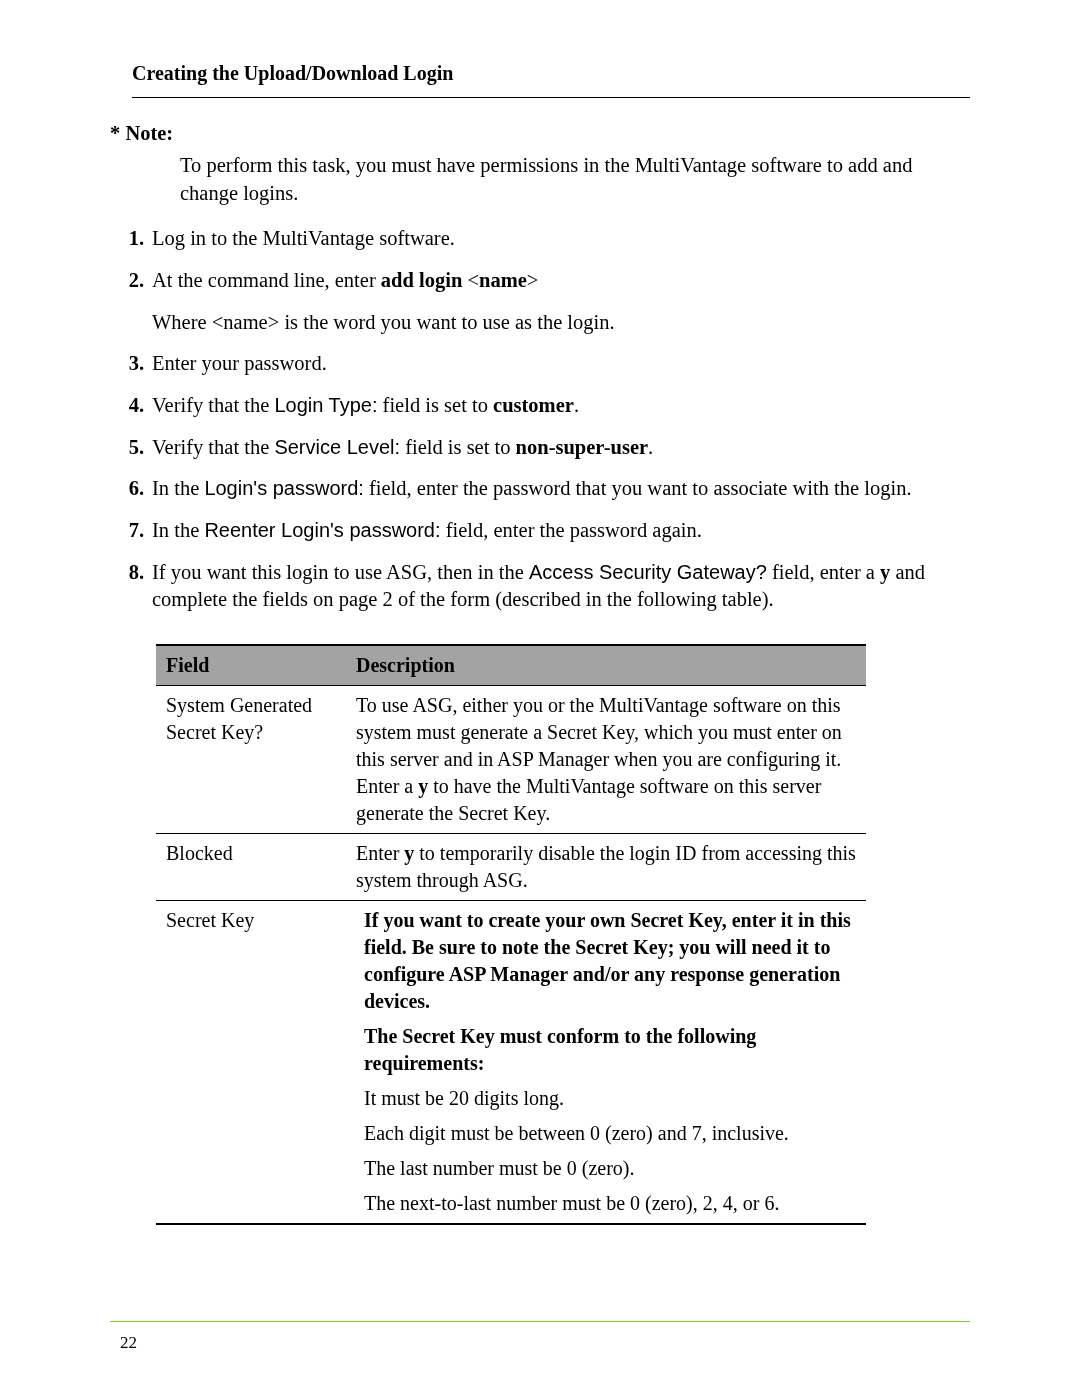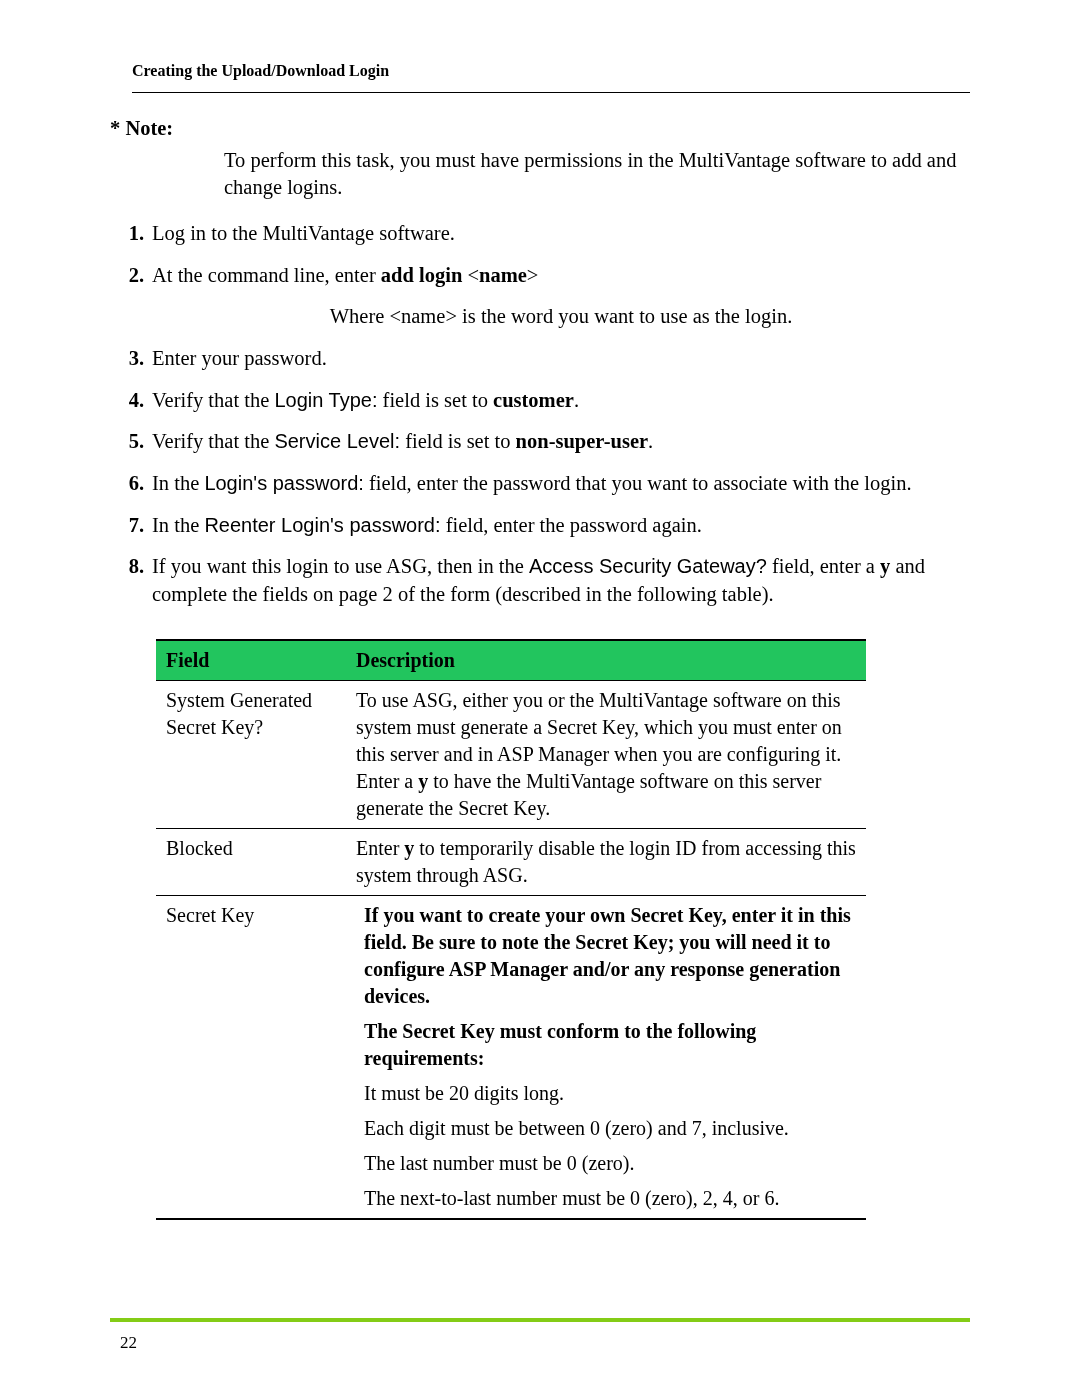--- a/index.html
+++ b/index.html
@@ -14,30 +14,29 @@
     width: 1080px;
     height: 1397px;
     position: relative;
     box-sizing: border-box;
     padding: 60px 110px 40px 110px;
     font-size: 20.5px;
     line-height: 1.35;
   }
   .header {
     font-weight: 700;
-    font-size: 16px;
+    font-size: 20px;
     padding-bottom: 10px;
     border-bottom: 1px solid #000;
     margin-bottom: 22px;
     margin-left: 22px;
   }
   .note-row {
     display: flex;
     margin-bottom: 18px;
-    gap: 44px;
   }
   .note-label {
     flex: 0 0 70px;
     font-weight: 700;
     white-space: nowrap;
   }
   .note-body {
     flex: 1;
     margin-top: 32px;
   }
@@ -54,21 +53,20 @@
     flex: 0 0 34px;
     font-weight: 700;
     text-align: right;
     padding-right: 8px;
   }
   ol.steps > li .body {
     flex: 1;
   }
   .sub {
     margin-top: 14px;
-    text-align: center;
   }
   .mono {
     font-family: Liberation Sans, sans-serif;
     font-size: 20px;
   }
   .b { font-weight: 700; }
   a.xref {
     color: #1a3fb3;
     text-decoration: none;
   }
@@ -78,41 +76,41 @@
     margin-left: 46px;
     margin-top: 30px;
     font-size: 20px;
   }
   table.ft th, table.ft td {
     text-align: left;
     vertical-align: top;
     padding: 6px 10px;
   }
   table.ft thead th {
-    background: #22c55e;
+    background: #a3a3a3;
     font-weight: 700;
     border-top: 2px solid #000;
     border-bottom: 1px solid #000;
   }
   table.ft thead th:first-child { width: 170px; }
   table.ft tbody tr.sep > td {
     border-bottom: 1px solid #000;
   }
   table.ft tbody tr.lastsep > td {
     border-bottom: 2px solid #000;
   }
   table.ft td.desc p { margin: 0 0 8px 8px; }
   table.ft td.desc p:last-child { margin-bottom: 0; }
 
   .footer {
     position: absolute;
     left: 110px;
     right: 110px;
     bottom: 42px;
-    border-top: 4px solid #84cc16;
+    border-top: 1px solid #84cc16;
     padding-top: 10px;
     font-size: 17px;
     display: flex;
     justify-content: space-between;
     flex-direction: column;
   }
   .footer .pn { flex: 0 0 auto; padding-left: 10px;}
   .footer .ft { flex: 1; text-align: right; }
 </style>
 </head>

